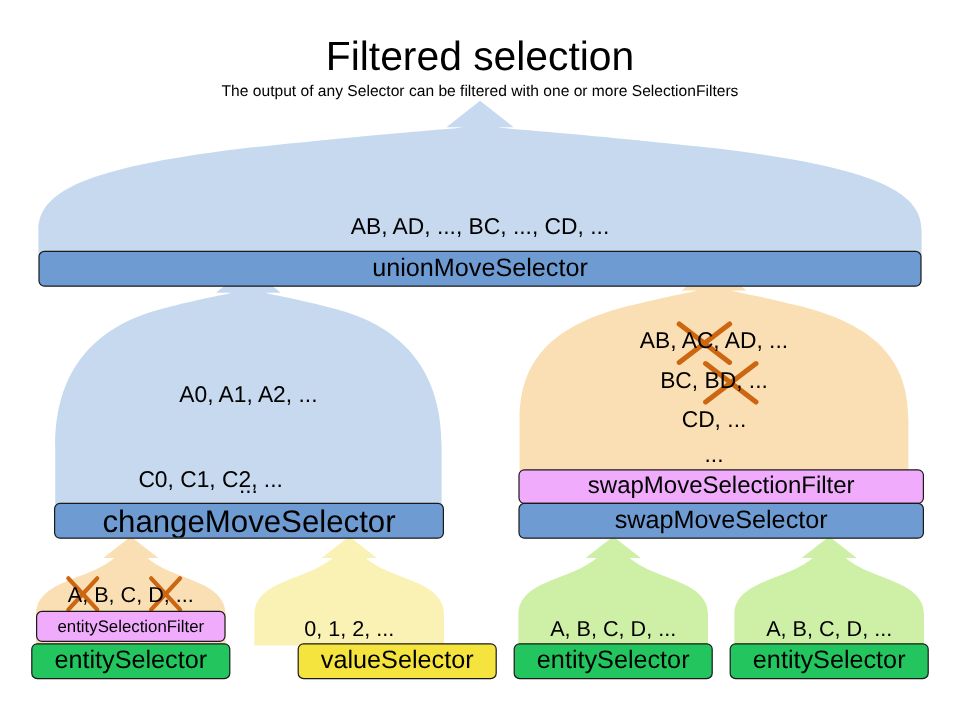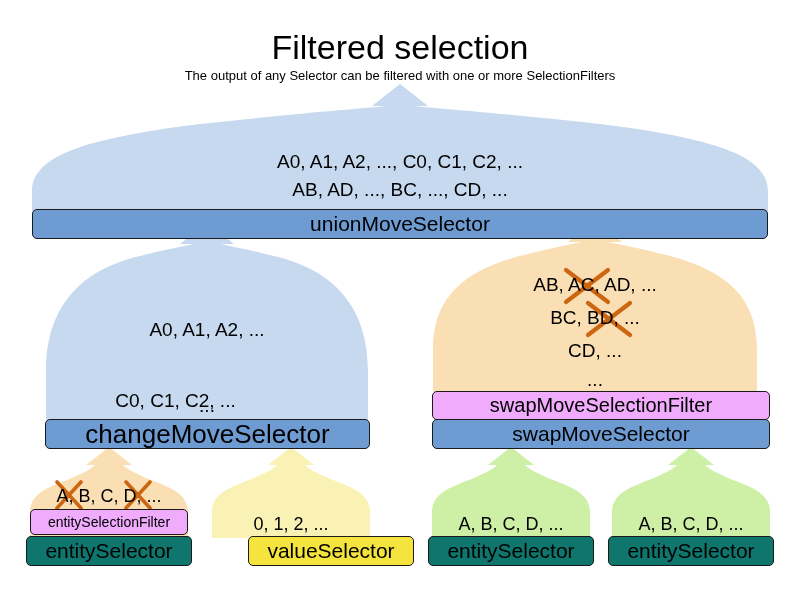--- a/index.html
+++ b/index.html
@@ -65,21 +65,21 @@
     border-radius: 5px;
     display: flex;
     align-items: center;
     justify-content: center;
     text-align: center;
     white-space: nowrap;
     overflow: hidden;
   }
   .bar.blue   { background: #6e9bd2; }
   .bar.orange { background: #f0abfc; }
-  .bar.green  { background: #0f766e; }
+  .bar.green  { background: #22c55e; }
   .bar.yellow { background: #f5e43d; }
 </style>
 </head>
 <body>
 
 <div id="stage">
 
   <svg id="diagram-svg" viewBox="0 0 800 600">
     <defs>
       <style>
@@ -167,21 +167,20 @@
 
     <g stroke="#cc6611" stroke-width="3.6" stroke-linecap="round">
       <line x1="126" y1="482" x2="150" y2="508"></line>
       <line x1="150" y1="482" x2="126" y2="508"></line>
     </g>
   </svg>
 
   <div class="hdr-title">Filtered selection</div>
   <div class="hdr-sub">The output of any Selector can be filtered with one or more SelectionFilters</div>
 
-  <div class="dome-text" style="left:200px; top:148px; width:400px;">A0, A1, A2, ..., C0, C1, C2, ...</div>
   <div class="dome-text" style="left:200px; top:176px; width:400px;">AB, AD, ..., BC, ..., CD, ...</div>
 
   <div class="bar blue" style="left:32px; top:209px; width:736px; height:30px; font-size:21px;">unionMoveSelector</div>
 
   <div class="dome-text" style="left:46px; top:316px; width:322px;">A0, A1, A2, ...</div>
   <div class="dome-text" style="left:46px; top:360px; width:259px;margin-top:27px;">C0, C1, C2, ...</div>
   <div class="dome-text" style="left:46px; top:392px; width:322px;">...</div>
 
   <div class="bar blue" style="left:45px; top:419px; width:325px; height:30px; font-size:26px;">changeMoveSelector</div>
 

